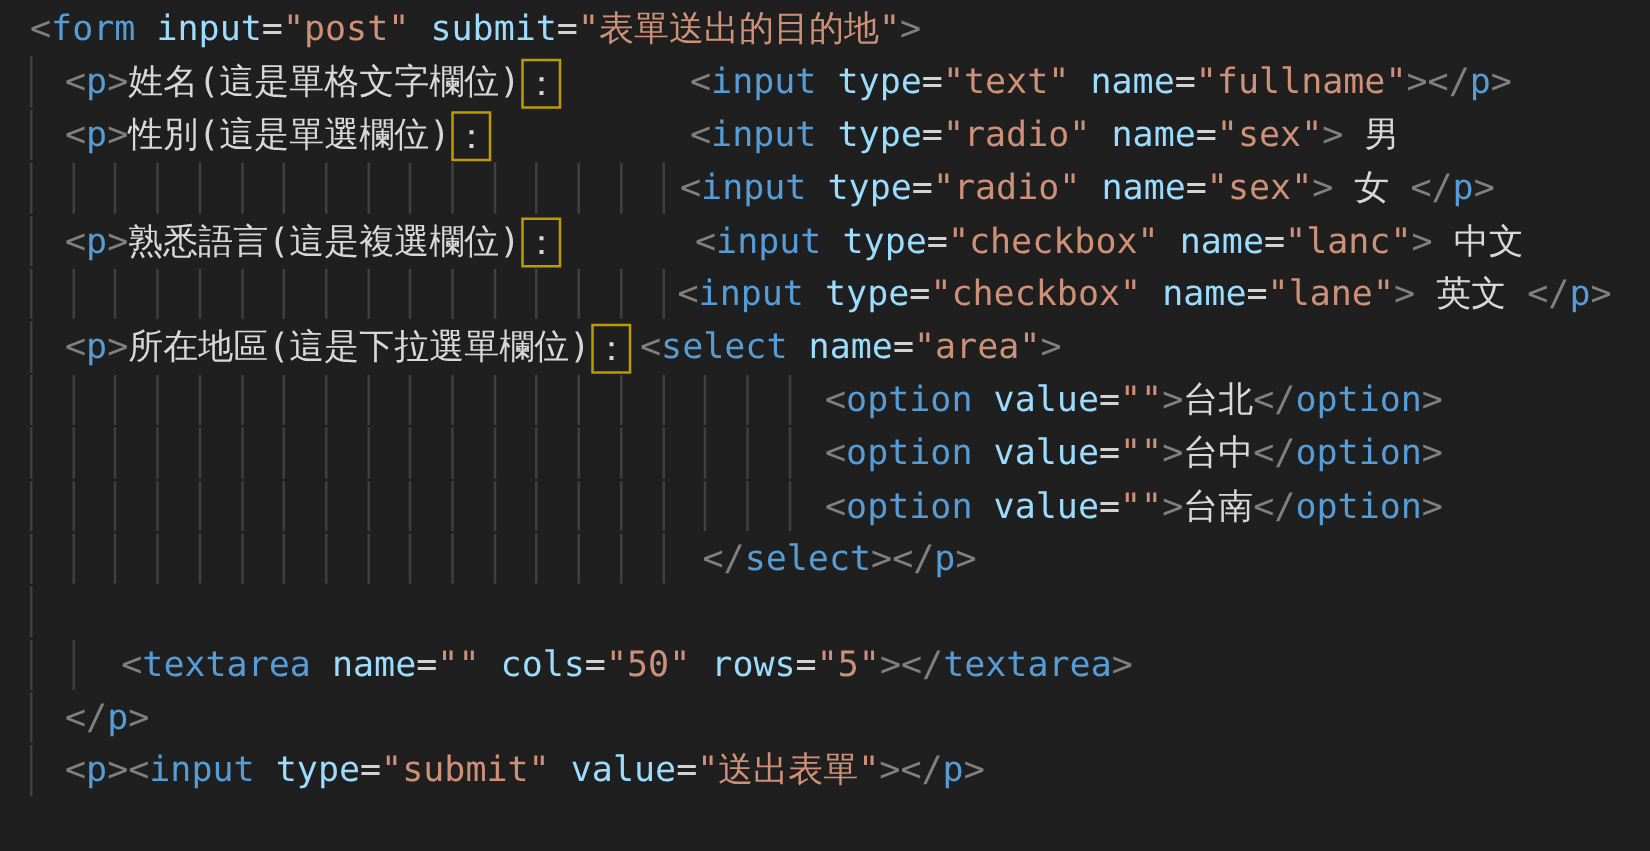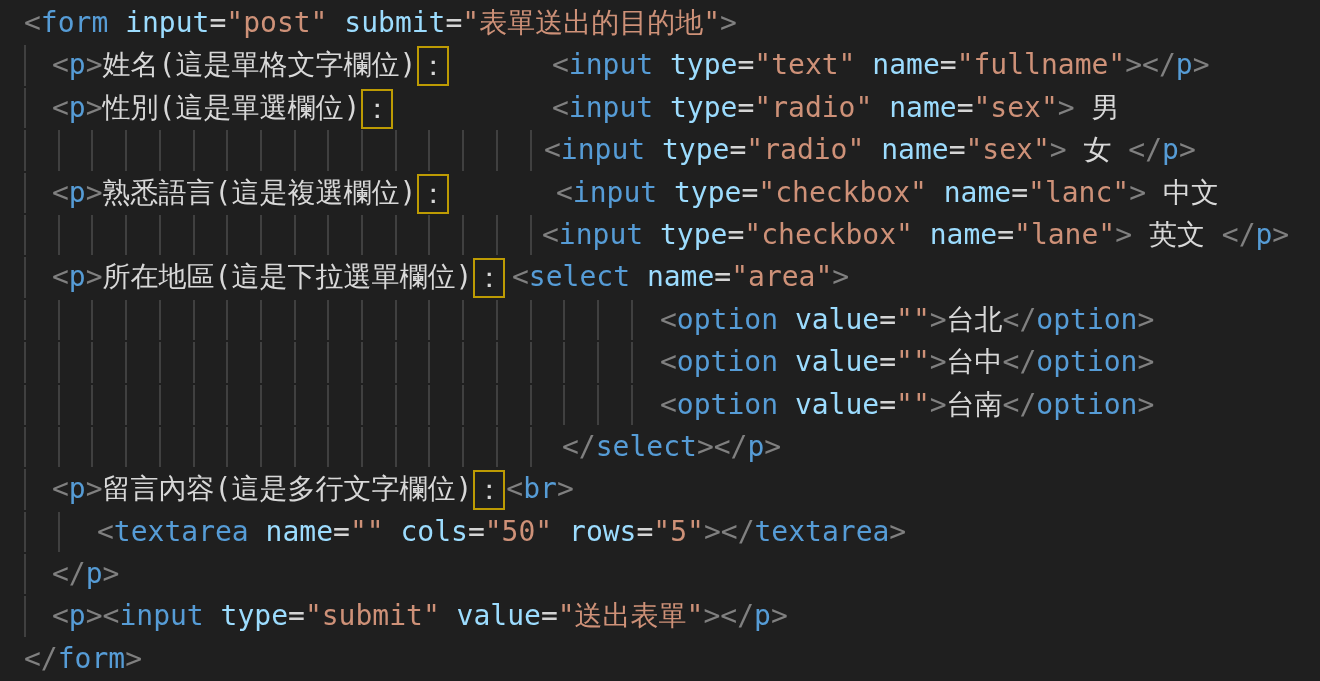--- a/index.html
+++ b/index.html
@@ -54,18 +54,17 @@
     <div class="line"><span class="guide" style="left: 24px;"></span><span class="seg" style="left: 52px;"><span class="pt">&lt;</span><span class="tg">p</span><span class="pt">&gt;</span><span class="tx">姓名(這是單格文字欄位)</span><span class="cb">：</span></span><span class="seg" style="left: 552px;"><span class="pt">&lt;</span><span class="tg">input</span><span class="tx"> </span><span class="at">type</span><span class="eq">=</span><span class="st">"text"</span><span class="tx"> </span><span class="at">name</span><span class="eq">=</span><span class="st">"fullname"</span><span class="pt">&gt;</span><span class="pt">&lt;/</span><span class="tg">p</span><span class="pt">&gt;</span></span></div>
     <div class="line"><span class="guide" style="left: 24px;"></span><span class="seg" style="left: 52px;"><span class="pt">&lt;</span><span class="tg">p</span><span class="pt">&gt;</span><span class="tx">性別(這是單選欄位)</span><span class="cb">：</span></span><span class="seg" style="left: 552px;"><span class="pt">&lt;</span><span class="tg">input</span><span class="tx"> </span><span class="at">type</span><span class="eq">=</span><span class="st">"radio"</span><span class="tx"> </span><span class="at">name</span><span class="eq">=</span><span class="st">"sex"</span><span class="pt">&gt;</span><span class="tx"> 男</span></span></div>
     <div class="line"><span class="guide" style="left: 24px;"></span><span class="guide" style="left: 58px;"></span><span class="guide" style="left: 91px;"></span><span class="guide" style="left: 125px;"></span><span class="guide" style="left: 159px;"></span><span class="guide" style="left: 193px;"></span><span class="guide" style="left: 226px;"></span><span class="guide" style="left: 260px;"></span><span class="guide" style="left: 294px;"></span><span class="guide" style="left: 327px;"></span><span class="guide" style="left: 361px;"></span><span class="guide" style="left: 395px;"></span><span class="guide" style="left: 428px;"></span><span class="guide" style="left: 462px;"></span><span class="guide" style="left: 496px;"></span><span class="guide" style="left: 530px;"></span><span class="seg" style="left: 544px;"><span class="pt">&lt;</span><span class="tg">input</span><span class="tx"> </span><span class="at">type</span><span class="eq">=</span><span class="st">"radio"</span><span class="tx"> </span><span class="at">name</span><span class="eq">=</span><span class="st">"sex"</span><span class="pt">&gt;</span><span class="tx"> 女 </span><span class="pt">&lt;/</span><span class="tg">p</span><span class="pt">&gt;</span></span></div>
     <div class="line"><span class="guide" style="left: 24px;"></span><span class="seg" style="left: 52px;"><span class="pt">&lt;</span><span class="tg">p</span><span class="pt">&gt;</span><span class="tx">熟悉語言(這是複選欄位)</span><span class="cb">：</span></span><span class="seg" style="left: 556px;"><span class="pt">&lt;</span><span class="tg">input</span><span class="tx"> </span><span class="at">type</span><span class="eq">=</span><span class="st">"checkbox"</span><span class="tx"> </span><span class="at">name</span><span class="eq">=</span><span class="st">"lanc"</span><span class="pt">&gt;</span><span class="tx"> 中文</span></span></div>
     <div class="line"><span class="guide" style="left: 24px;"></span><span class="guide" style="left: 58px;"></span><span class="guide" style="left: 91px;"></span><span class="guide" style="left: 125px;"></span><span class="guide" style="left: 159px;"></span><span class="guide" style="left: 193px;"></span><span class="guide" style="left: 226px;"></span><span class="guide" style="left: 260px;"></span><span class="guide" style="left: 294px;"></span><span class="guide" style="left: 327px;"></span><span class="guide" style="left: 361px;"></span><span class="guide" style="left: 395px;"></span><span class="guide" style="left: 428px;"></span><span class="guide" style="left: 462px;"></span><span class="guide" style="left: 496px;"></span><span class="guide" style="left: 530px;"></span><span class="seg" style="left: 542px;"><span class="pt">&lt;</span><span class="tg">input</span><span class="tx"> </span><span class="at">type</span><span class="eq">=</span><span class="st">"checkbox"</span><span class="tx"> </span><span class="at">name</span><span class="eq">=</span><span class="st">"lane"</span><span class="pt">&gt;</span><span class="tx"> 英文 </span><span class="pt">&lt;/</span><span class="tg">p</span><span class="pt">&gt;</span></span></div>
     <div class="line"><span class="guide" style="left: 24px;"></span><span class="seg" style="left: 52px;"><span class="pt">&lt;</span><span class="tg">p</span><span class="pt">&gt;</span><span class="tx">所在地區(這是下拉選單欄位)</span><span class="cb">：</span></span><span class="seg" style="left: 512px;"><span class="pt">&lt;</span><span class="tg">select</span><span class="tx"> </span><span class="at">name</span><span class="eq">=</span><span class="st">"area"</span><span class="pt">&gt;</span></span></div>
     <div class="line"><span class="guide" style="left: 24px;"></span><span class="guide" style="left: 58px;"></span><span class="guide" style="left: 91px;"></span><span class="guide" style="left: 125px;"></span><span class="guide" style="left: 159px;"></span><span class="guide" style="left: 193px;"></span><span class="guide" style="left: 226px;"></span><span class="guide" style="left: 260px;"></span><span class="guide" style="left: 294px;"></span><span class="guide" style="left: 327px;"></span><span class="guide" style="left: 361px;"></span><span class="guide" style="left: 395px;"></span><span class="guide" style="left: 428px;"></span><span class="guide" style="left: 462px;"></span><span class="guide" style="left: 496px;"></span><span class="guide" style="left: 530px;"></span><span class="guide" style="left: 563px;"></span><span class="guide" style="left: 597px;"></span><span class="guide" style="left: 631px;"></span><span class="seg" style="left: 660px;"><span class="pt">&lt;</span><span class="tg">option</span><span class="tx"> </span><span class="at">value</span><span class="eq">=</span><span class="st">""</span><span class="pt">&gt;</span><span class="tx">台北</span><span class="pt">&lt;/</span><span class="tg">option</span><span class="pt">&gt;</span></span></div>
     <div class="line"><span class="guide" style="left: 24px;"></span><span class="guide" style="left: 58px;"></span><span class="guide" style="left: 91px;"></span><span class="guide" style="left: 125px;"></span><span class="guide" style="left: 159px;"></span><span class="guide" style="left: 193px;"></span><span class="guide" style="left: 226px;"></span><span class="guide" style="left: 260px;"></span><span class="guide" style="left: 294px;"></span><span class="guide" style="left: 327px;"></span><span class="guide" style="left: 361px;"></span><span class="guide" style="left: 395px;"></span><span class="guide" style="left: 428px;"></span><span class="guide" style="left: 462px;"></span><span class="guide" style="left: 496px;"></span><span class="guide" style="left: 530px;"></span><span class="guide" style="left: 563px;"></span><span class="guide" style="left: 597px;"></span><span class="guide" style="left: 631px;"></span><span class="seg" style="left: 660px;"><span class="pt">&lt;</span><span class="tg">option</span><span class="tx"> </span><span class="at">value</span><span class="eq">=</span><span class="st">""</span><span class="pt">&gt;</span><span class="tx">台中</span><span class="pt">&lt;/</span><span class="tg">option</span><span class="pt">&gt;</span></span></div>
     <div class="line"><span class="guide" style="left: 24px;"></span><span class="guide" style="left: 58px;"></span><span class="guide" style="left: 91px;"></span><span class="guide" style="left: 125px;"></span><span class="guide" style="left: 159px;"></span><span class="guide" style="left: 193px;"></span><span class="guide" style="left: 226px;"></span><span class="guide" style="left: 260px;"></span><span class="guide" style="left: 294px;"></span><span class="guide" style="left: 327px;"></span><span class="guide" style="left: 361px;"></span><span class="guide" style="left: 395px;"></span><span class="guide" style="left: 428px;"></span><span class="guide" style="left: 462px;"></span><span class="guide" style="left: 496px;"></span><span class="guide" style="left: 530px;"></span><span class="guide" style="left: 563px;"></span><span class="guide" style="left: 597px;"></span><span class="guide" style="left: 631px;"></span><span class="seg" style="left: 660px;"><span class="pt">&lt;</span><span class="tg">option</span><span class="tx"> </span><span class="at">value</span><span class="eq">=</span><span class="st">""</span><span class="pt">&gt;</span><span class="tx">台南</span><span class="pt">&lt;/</span><span class="tg">option</span><span class="pt">&gt;</span></span></div>
     <div class="line"><span class="guide" style="left: 24px;"></span><span class="guide" style="left: 58px;"></span><span class="guide" style="left: 91px;"></span><span class="guide" style="left: 125px;"></span><span class="guide" style="left: 159px;"></span><span class="guide" style="left: 193px;"></span><span class="guide" style="left: 226px;"></span><span class="guide" style="left: 260px;"></span><span class="guide" style="left: 294px;"></span><span class="guide" style="left: 327px;"></span><span class="guide" style="left: 361px;"></span><span class="guide" style="left: 395px;"></span><span class="guide" style="left: 428px;"></span><span class="guide" style="left: 462px;"></span><span class="guide" style="left: 496px;"></span><span class="guide" style="left: 530px;"></span><span class="seg" style="left: 562px;"><span class="pt">&lt;/</span><span class="tg">select</span><span class="pt">&gt;</span><span class="pt">&lt;/</span><span class="tg">p</span><span class="pt">&gt;</span></span></div>
-    <div class="line"><span class="guide" style="left: 24px;"></span><span class="seg" style="left: 52px;"><span class="pt">&lt;</span><span class="tg">p</span><span class="pt">&gt;</span><span class="tx">留言內容(這是多行文字欄位)</span><span class="cb">：</span><span class="pt">&lt;</span><span class="tg">br</span><span class="pt">&gt;</span></span></div>
+    <div class="line"><span class="guide" style="left: 24px;"></span></div>
     <div class="line"><span class="guide" style="left: 24px;"></span><span class="guide" style="left: 58px;"></span><span class="seg" style="left: 97px;"><span class="pt">&lt;</span><span class="tg">textarea</span><span class="tx"> </span><span class="at">name</span><span class="eq">=</span><span class="st">""</span><span class="tx"> </span><span class="at">cols</span><span class="eq">=</span><span class="st">"50"</span><span class="tx"> </span><span class="at">rows</span><span class="eq">=</span><span class="st">"5"</span><span class="pt">&gt;</span><span class="pt">&lt;/</span><span class="tg">textarea</span><span class="pt">&gt;</span></span></div>
     <div class="line"><span class="guide" style="left: 24px;"></span><span class="seg" style="left: 52px;"><span class="pt">&lt;/</span><span class="tg">p</span><span class="pt">&gt;</span></span></div>
     <div class="line"><span class="guide" style="left: 24px;"></span><span class="seg" style="left: 52px;"><span class="pt">&lt;</span><span class="tg">p</span><span class="pt">&gt;</span><span class="pt">&lt;</span><span class="tg">input</span><span class="tx"> </span><span class="at">type</span><span class="eq">=</span><span class="st">"submit"</span><span class="tx"> </span><span class="at">value</span><span class="eq">=</span><span class="st">"送出表單"</span><span class="pt">&gt;</span><span class="pt">&lt;/</span><span class="tg">p</span><span class="pt">&gt;</span></span></div>
-    <div class="line"><span class="seg" style="left: 24px;"><span class="pt">&lt;/</span><span class="tg">form</span><span class="pt">&gt;</span></span></div>
   </div>
 
 </body></html>

